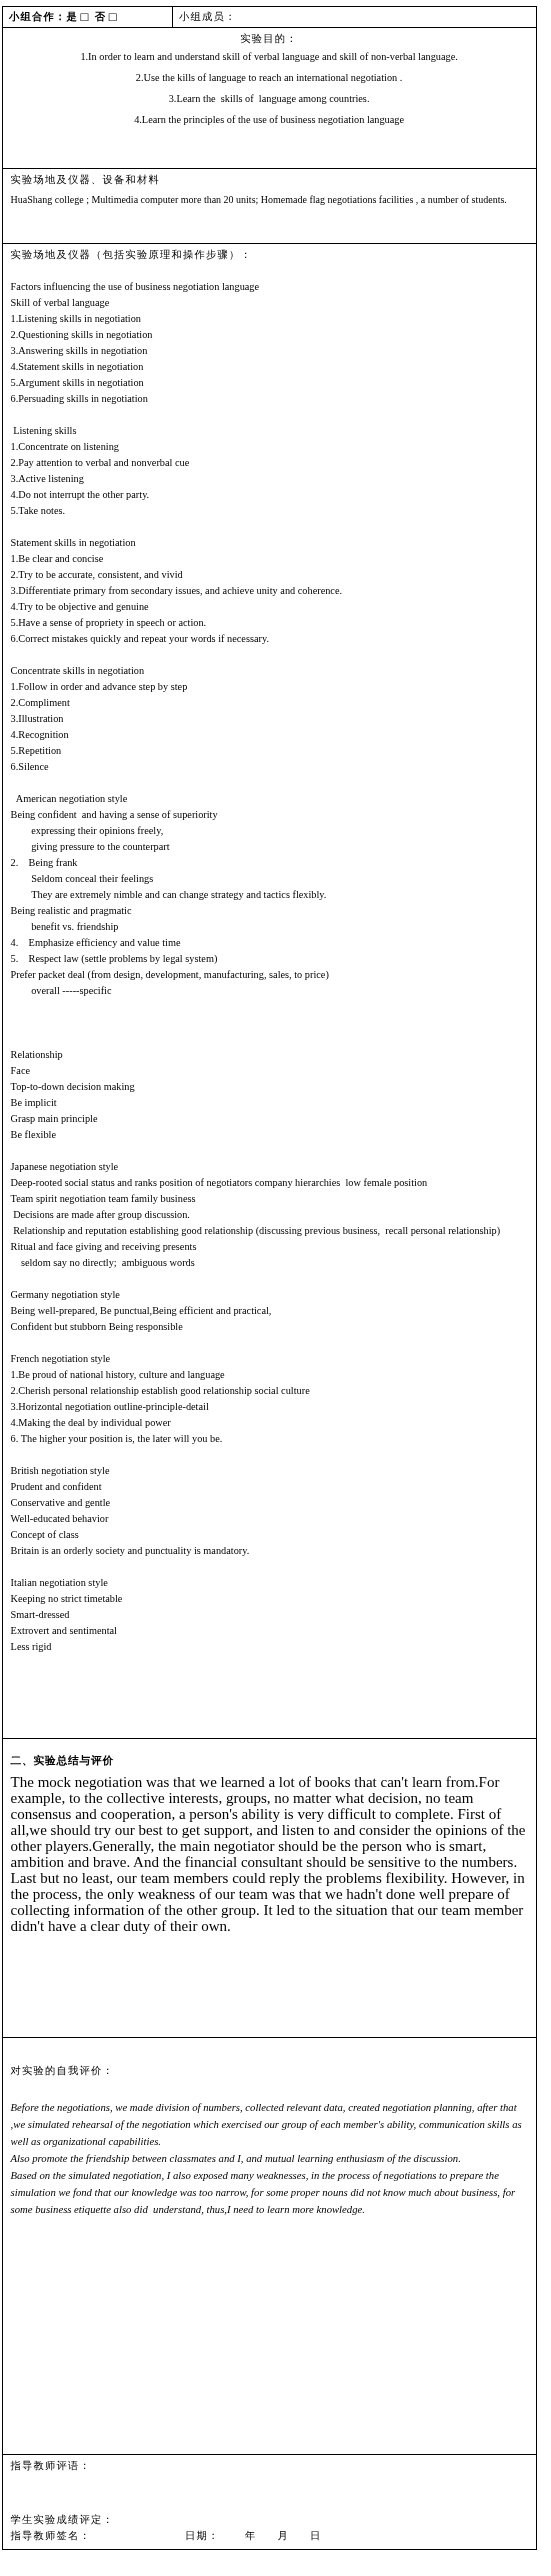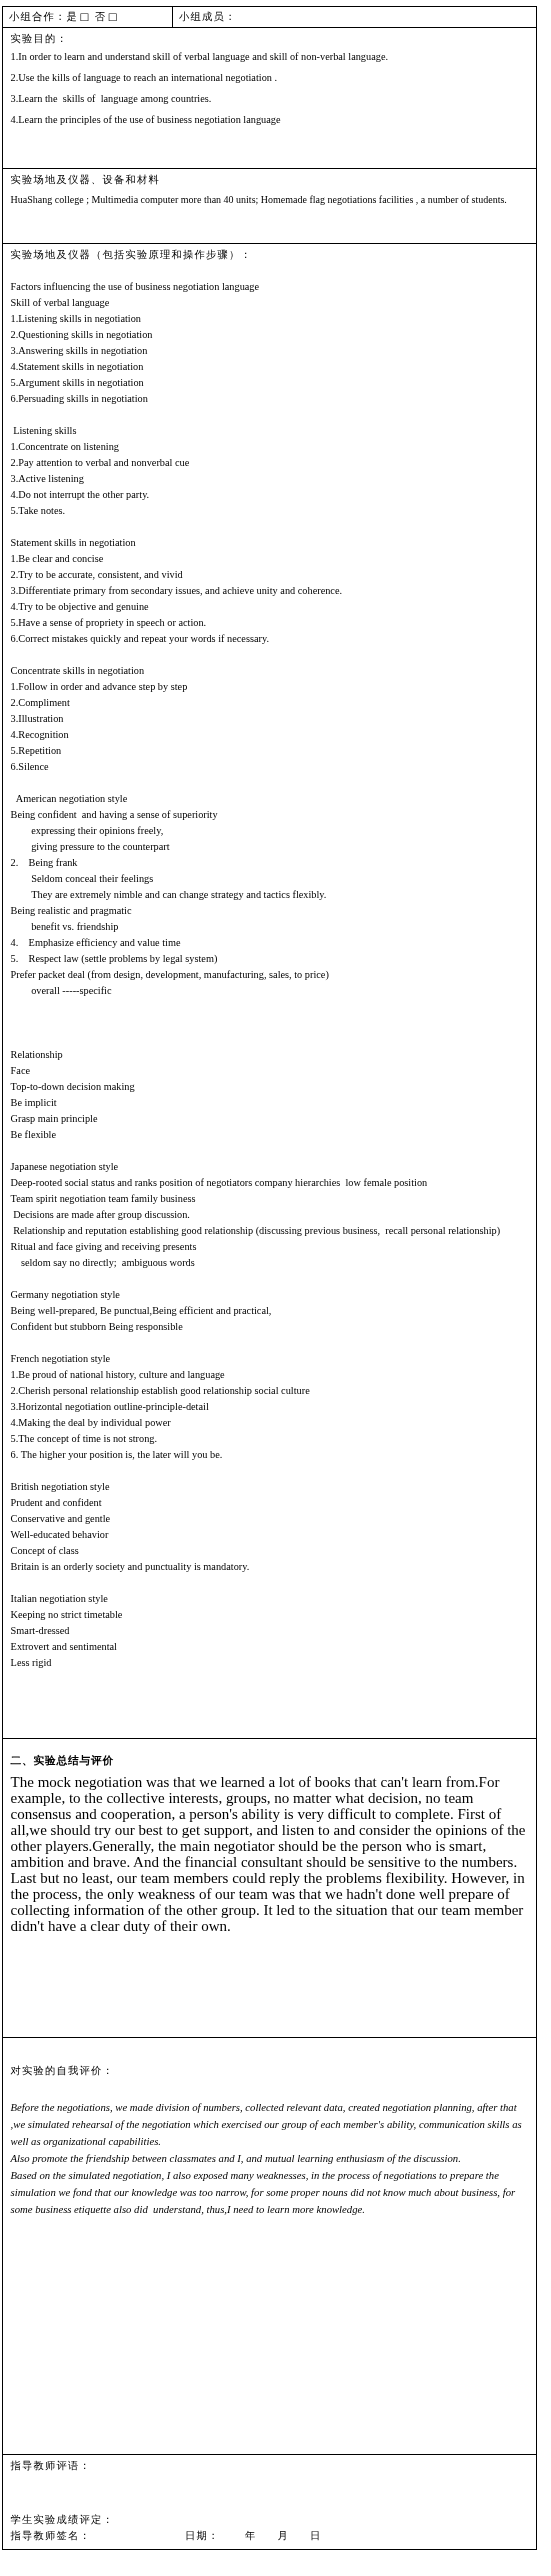--- a/index.html
+++ b/index.html
@@ -12,24 +12,24 @@
     border:1.6px solid #000; box-sizing:border-box; background:#fff;
   }
   .row {
     position:relative; box-sizing:border-box;
     border-bottom:0.8px solid #000; padding:3.2px 8px; overflow:hidden;
   }
   .row:last-child { border-bottom:none; }
 
   .r1 { height:21px; padding:0; display:flex; }
   .r1 .cell { box-sizing:border-box; padding:2.4px 6.4px; }
-  .c-left { width:170px; border-right:0.8px solid #000; }
+  .c-left { width:170px; border-right:0.8px solid #000;font-weight:bold; }
   .c-right { flex:1; }
 
-  .r2 { height:141px; }
+  .r2 { height:141px;text-align:center; }
   .r3 { height:75px; }
   .r4 { height:1495px; }
   .r5 { height:299px; }
   .r6 { height:417px; }
   .r7 { height:94px; display:flex; flex-direction:column; }
 
   .zh { font-size:10.3px; letter-spacing:1.2px; }
   .cb { font-family:"DejaVu Sans", sans-serif; font-size:10.3px; letter-spacing:0; padding:0 1.6px; }
 
   .lines .line { white-space:pre-wrap; }
@@ -75,21 +75,21 @@
       <div class="lines lh26">
           <div class="line">1.In order to learn and understand skill of verbal language and skill of non-verbal language.</div>
           <div class="line">2.Use the kills of language to reach an international negotiation .</div>
           <div class="line">3.Learn the  skills of  language among countries.</div>
           <div class="line">4.Learn the principles of the use of business negotiation language</div>
         </div>
     </div>
 
     <div class="row r3">
       <div class="zh">实验场地及仪器、设备和材料</div>
-      <div class="site-text">HuaShang college ; Multimedia computer more than 40 units; Homemade flag negotiations facilities , a number of students.</div>
+      <div class="site-text">HuaShang college ; Multimedia computer more than 20 units; Homemade flag negotiations facilities , a number of students.</div>
     </div>
 
     <div class="row r4">
       <div class="zh">实验场地及仪器（包括实验原理和操作步骤）：</div>
       <div class="lines lh20">
           <div class="line">&nbsp;</div>
           <div class="line">Factors influencing the use of business negotiation language</div>
           <div class="line">Skill of verbal language</div>
           <div class="line">1.Listening skills in negotiation</div>
           <div class="line">2.Questioning skills in negotiation</div>
@@ -154,21 +154,20 @@
           <div class="line">&nbsp;</div>
           <div class="line">Germany negotiation style</div>
           <div class="line">Being well-prepared, Be punctual,Being efficient and practical,</div>
           <div class="line">Confident but stubborn Being responsible</div>
           <div class="line">&nbsp;</div>
           <div class="line">French negotiation style</div>
           <div class="line">1.Be proud of national history, culture and language</div>
           <div class="line">2.Cherish personal relationship establish good relationship social culture</div>
           <div class="line">3.Horizontal negotiation outline-principle-detail</div>
           <div class="line">4.Making the deal by individual power</div>
-          <div class="line">5.The concept of time is not strong.</div>
           <div class="line">6. The higher your position is, the later will you be.</div>
           <div class="line">&nbsp;</div>
           <div class="line">British negotiation style</div>
           <div class="line">Prudent and confident</div>
           <div class="line">Conservative and gentle</div>
           <div class="line">Well-educated behavior</div>
           <div class="line">Concept of class</div>
           <div class="line">Britain is an orderly society and punctuality is mandatory.</div>
           <div class="line">&nbsp;</div>
           <div class="line">Italian negotiation style</div>

